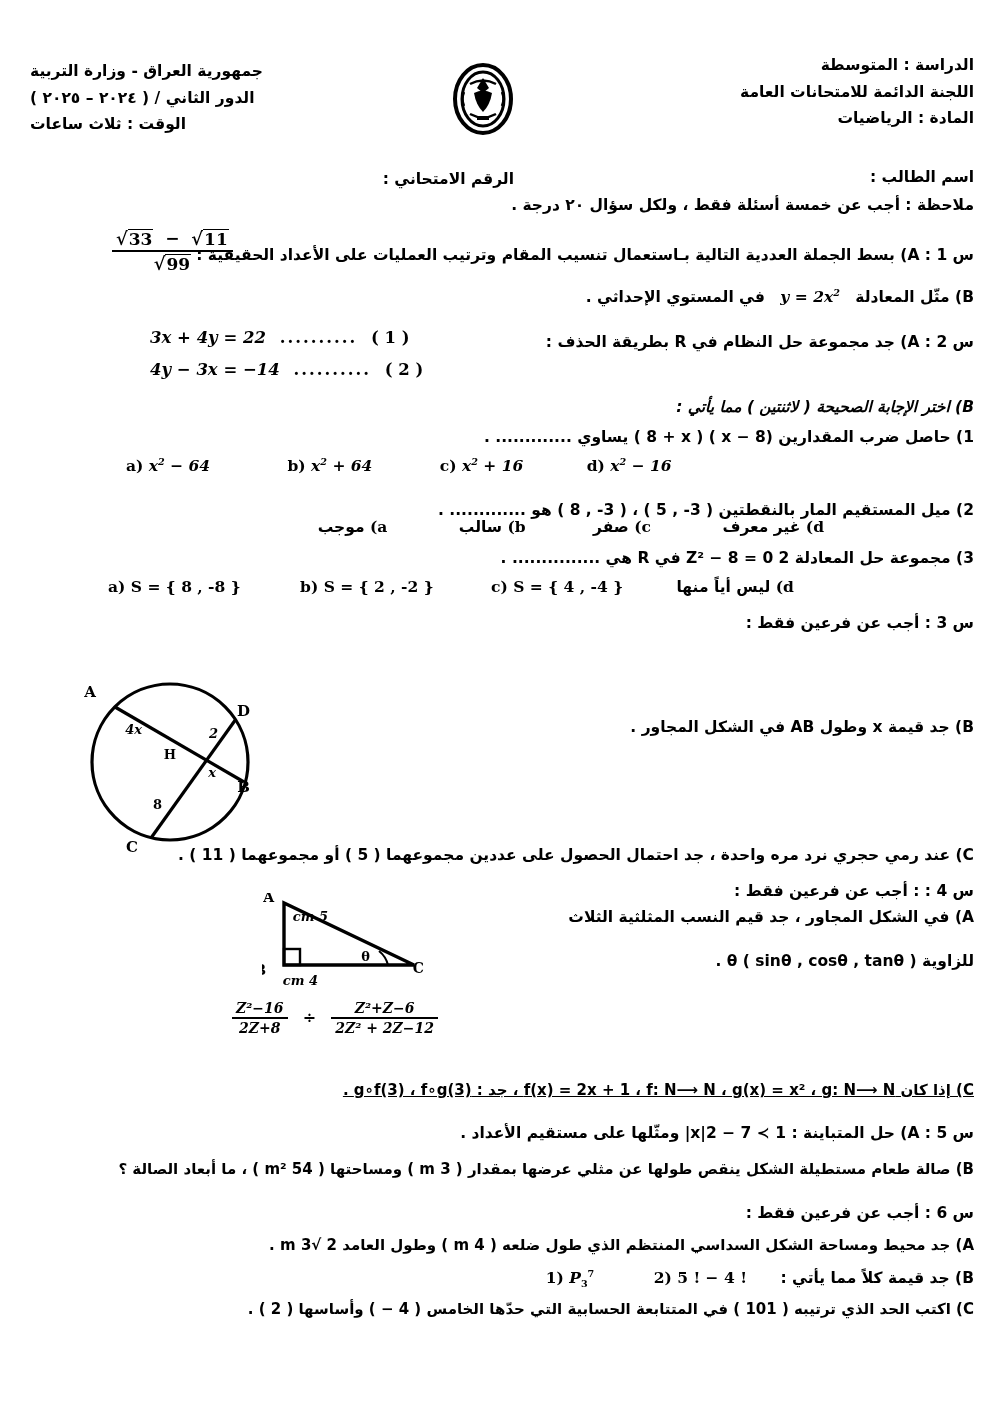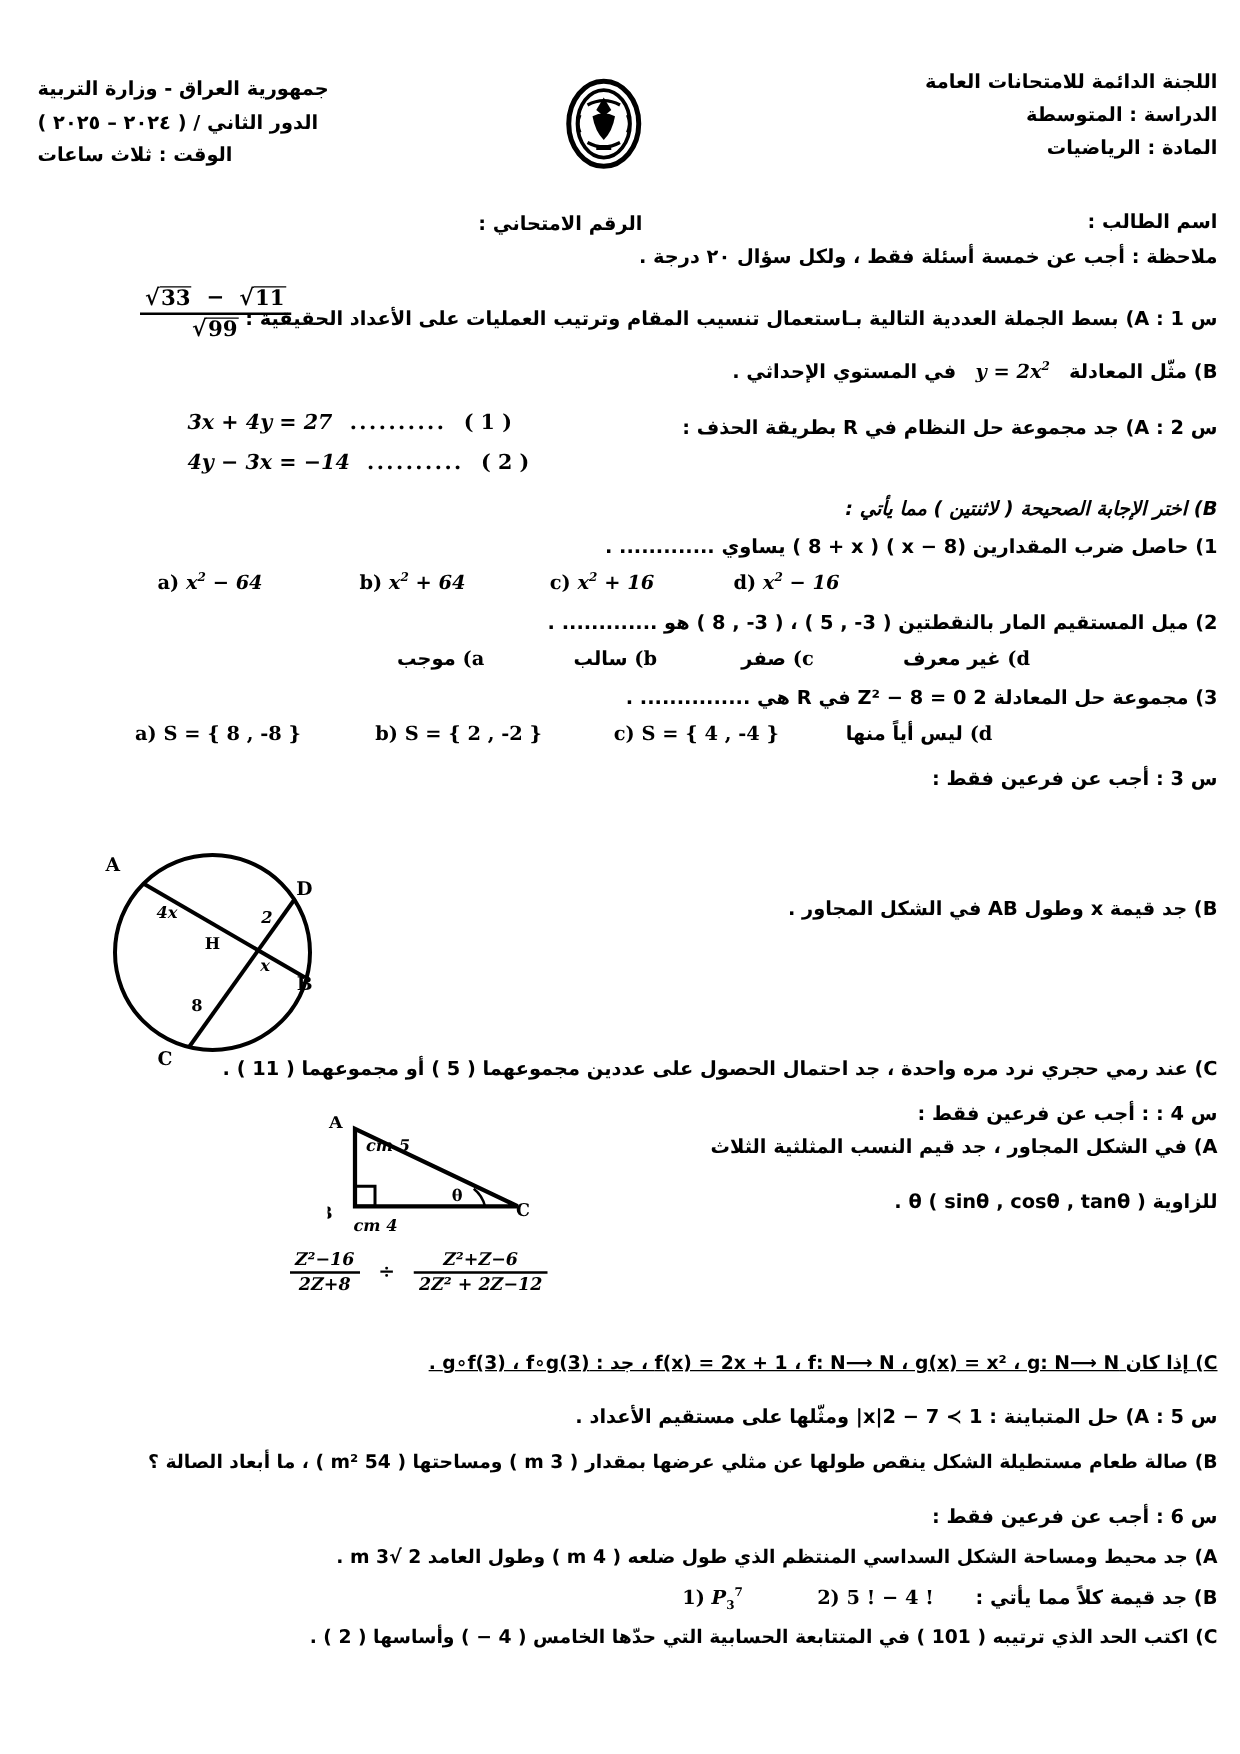--- a/index.html
+++ b/index.html
@@ -139,22 +139,22 @@
   
 </style>
 </head>
 <body>
 
 <div class="page">
 
   <div class="header">
 
     <div class="hdr-right ar">
+      <div>الدراسة : المتوسطة</div>
       <div>اللجنة الدائمة للامتحانات العامة</div>
-      <div>الدراسة : المتوسطة</div>
       <div>المادة : الرياضيات</div>
     </div>
 
     <div class="emblem">
       <svg viewBox="0 0 62 74" width="62" height="74" aria-hidden="true">
         <ellipse cx="31" cy="37" rx="28" ry="34" fill="none" stroke="#000" stroke-width="4"></ellipse>
         <ellipse cx="31" cy="37" rx="21" ry="27" fill="none" stroke="#000" stroke-width="3"></ellipse>
         <path d="M18 22 q13 -7 26 0 M18 52 q13 7 26 0" stroke="#000" stroke-width="2.5" fill="none"></path>
         <path d="M31 16 l6 10 -6 5 -6 -5 z" fill="#000"></path>
         <path d="M22 31 q9 -5 18 0 q-2 12 -9 19 q-7 -7 -9 -19 z" fill="#000"></path>
@@ -198,21 +198,21 @@
     <span class="mathit ltr" style="margin:0 10px;">y&nbsp;=&nbsp;2x<sup class="exp">2</sup></span>
     <span>في المستوي الإحداثي .</span>
   </div>
 
   <div class="qline right ar" style="top:333px;">
     <span>س 2 : A) جد مجموعة حل النظام في R  بطريقة الحذف :</span>
   </div>
 
   <div class="eqs" style="top:322px;">
     <div>
-      <span class="mathit">3x + 4y = 27</span>
+      <span class="mathit">3x + 4y = 22</span>
       <span class="dots" style="margin:0 8px;">..........</span>
       <span class="mathup">( 1 )</span>
     </div>
     <div>
       <span class="mathit">4y − 3x = −14</span>
       <span class="dots" style="margin:0 8px;">..........</span>
       <span class="mathup">( 2 )</span>
     </div>
   </div>
 
@@ -235,21 +235,21 @@
     <span class="opt" style="margin-right:58px;">
       <span class="mathup">c</span><span class="mathup">)</span>
       <span class="mathit">x<sup class="exp">2</sup> + 16</span>
     </span>
     <span class="opt">
       <span class="mathup">d</span><span class="mathup">)</span>
       <span class="mathit">x<sup class="exp">2</sup> − 16</span>
     </span>
   </div>
 
-  <div class="qline right ar" style="top:489px;">
+  <div class="qline right ar" style="top:501px;">
     <span>2) ميل المستقيم المار بالنقطتين ( 3- , 5 ) ، ( 3- , 8 ) هو ............. .</span>
   </div>
   <div class="opts" style="top:517px; right:168px; direction:rtl;">
     <span class="opt ar" style="margin-left:66px;">
       <span class="mathup ltr">d</span><span class="mathup">)</span>
       <span>غير معرف</span>
     </span>
     <span class="opt ar" style="margin-left:62px;">
       <span class="mathup ltr">c</span><span class="mathup">)</span>
       <span>صفر</span>

